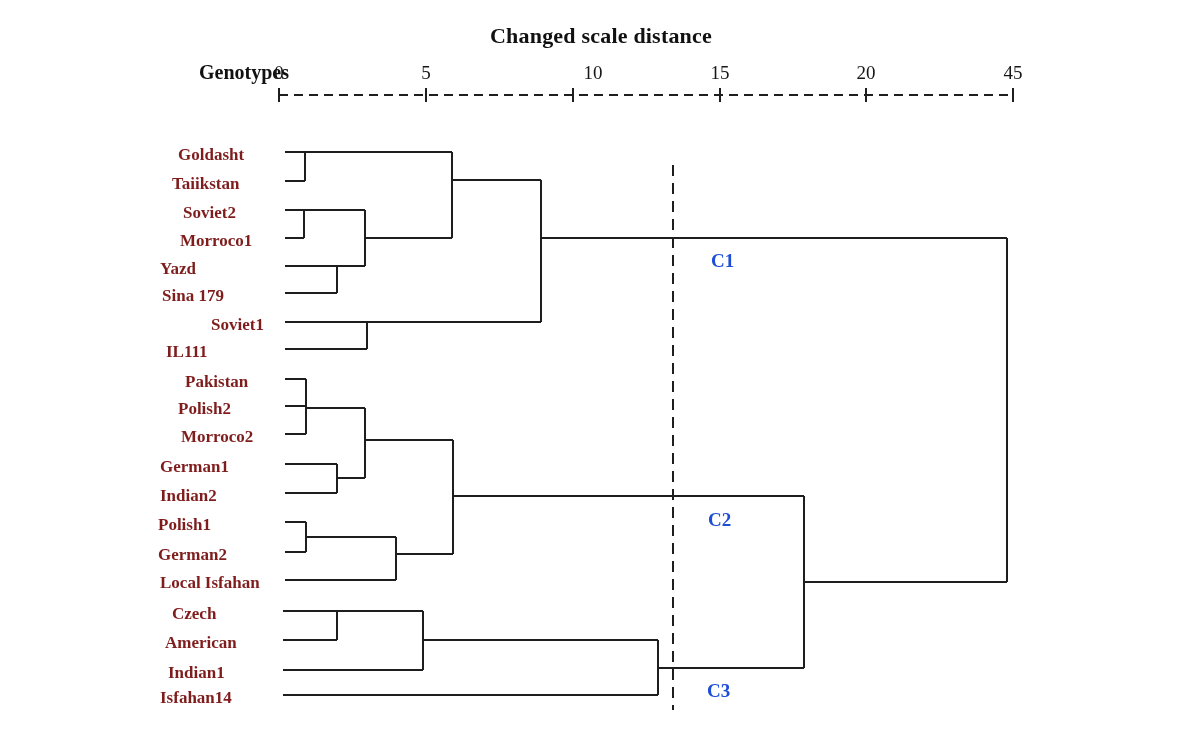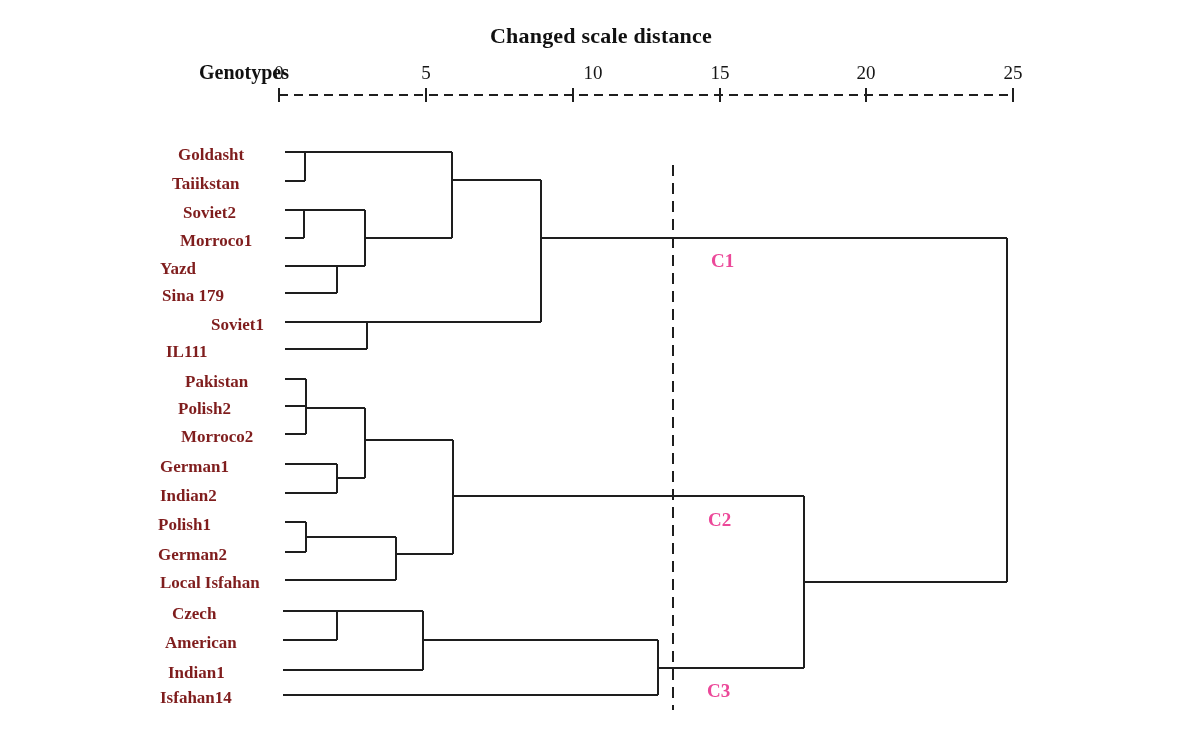--- a/index.html
+++ b/index.html
@@ -5,21 +5,21 @@
   html,body{margin:0;padding:0;background:#ffffff;}
   .fig{position:relative;width:1185px;height:752px;background:#ffffff;overflow:hidden;
        font-family:"Liberation Serif",serif;color:#111;}
   .title{position:absolute;top:23px;left:601px;transform:translateX(-50%);
          font-size:22px;font-weight:bold;white-space:nowrap;letter-spacing:.2px;}
   .genotypes{position:absolute;top:61px;left:163px;font-size:20px;font-weight:bold;margin-left:36px;}
   .tick-label{position:absolute;transform:translateX(-50%);font-size:19px;font-weight:normal;
               color:#161616;}
   .leaf-label{position:absolute;transform:translateY(-50%);font-size:17px;font-weight:bold;
               white-space:nowrap;color:#7f1d1d;}
-  .cluster-label{position:absolute;font-size:19px;font-weight:bold;color:#ec4899;}
+  .cluster-label{position:absolute;font-size:19px;font-weight:bold;color:#1d4ed8;}
   svg.canvas{position:absolute;left:0;top:0;}
   .caption{position:absolute;top:713px;left:0;width:100%;text-align:center;
            font-family:"Liberation Sans",sans-serif;font-size:18px;color:#000;
            letter-spacing:-0.4px;white-space:nowrap;}
   .caption .cap-b{font-weight:bold;}
 </style>
 </head>
 <body>
 
 <div class="fig">
@@ -86,21 +86,21 @@
       <line x1="1007" y1="238" x2="1007" y2="582" stroke="#1e1e1e" stroke-width="2.2" shape-rendering="crispEdges"></line>
       <line x1="673" y1="165" x2="673" y2="710" stroke="#1e1e1e" stroke-width="2.8" stroke-dasharray="11 7" shape-rendering="crispEdges"></line>
     </svg>
 
   <div id="tick-labels">
       <div class="tick-label" style="left: 279px; top: 62px;">0</div>
       <div class="tick-label" style="left: 426px; top: 62px;">5</div>
       <div class="tick-label" style="left: 593px; top: 62px;">10</div>
       <div class="tick-label" style="left: 720px; top: 62px;">15</div>
       <div class="tick-label" style="left: 866px; top: 62px;">20</div>
-      <div class="tick-label" style="left: 1013px; top: 62px;">25</div>
+      <div class="tick-label" style="left: 1013px; top: 62px;">45</div>
     </div>
   <div id="leaf-labels">
       <div class="leaf-label" style="left: 178px; top: 155px;">Goldasht</div>
       <div class="leaf-label" style="left: 172px; top: 184px;">Taiikstan</div>
       <div class="leaf-label" style="left: 183px; top: 213px;">Soviet2</div>
       <div class="leaf-label" style="left: 180px; top: 241px; text-align: center;">Morroco1</div>
       <div class="leaf-label" style="left: 160px; top: 269px;">Yazd</div>
       <div class="leaf-label" style="left: 162px; top: 296px;">Sina 179</div>
       <div class="leaf-label" style="left: 182px; top: 325px; margin-left: 29px;">Soviet1</div>
       <div class="leaf-label" style="left: 166px; top: 352px;">IL111</div>

